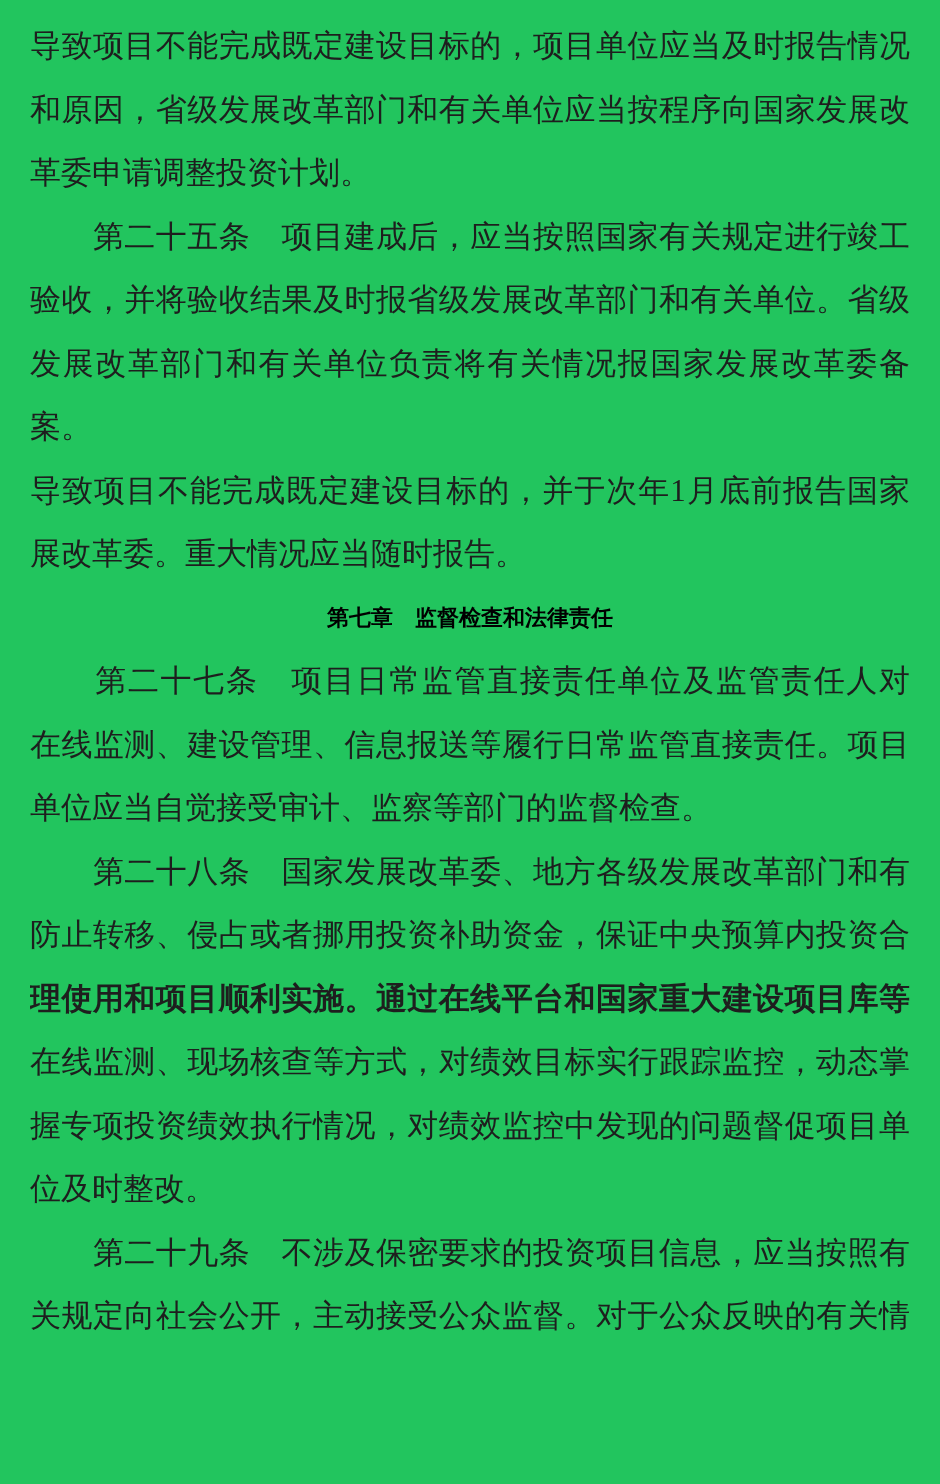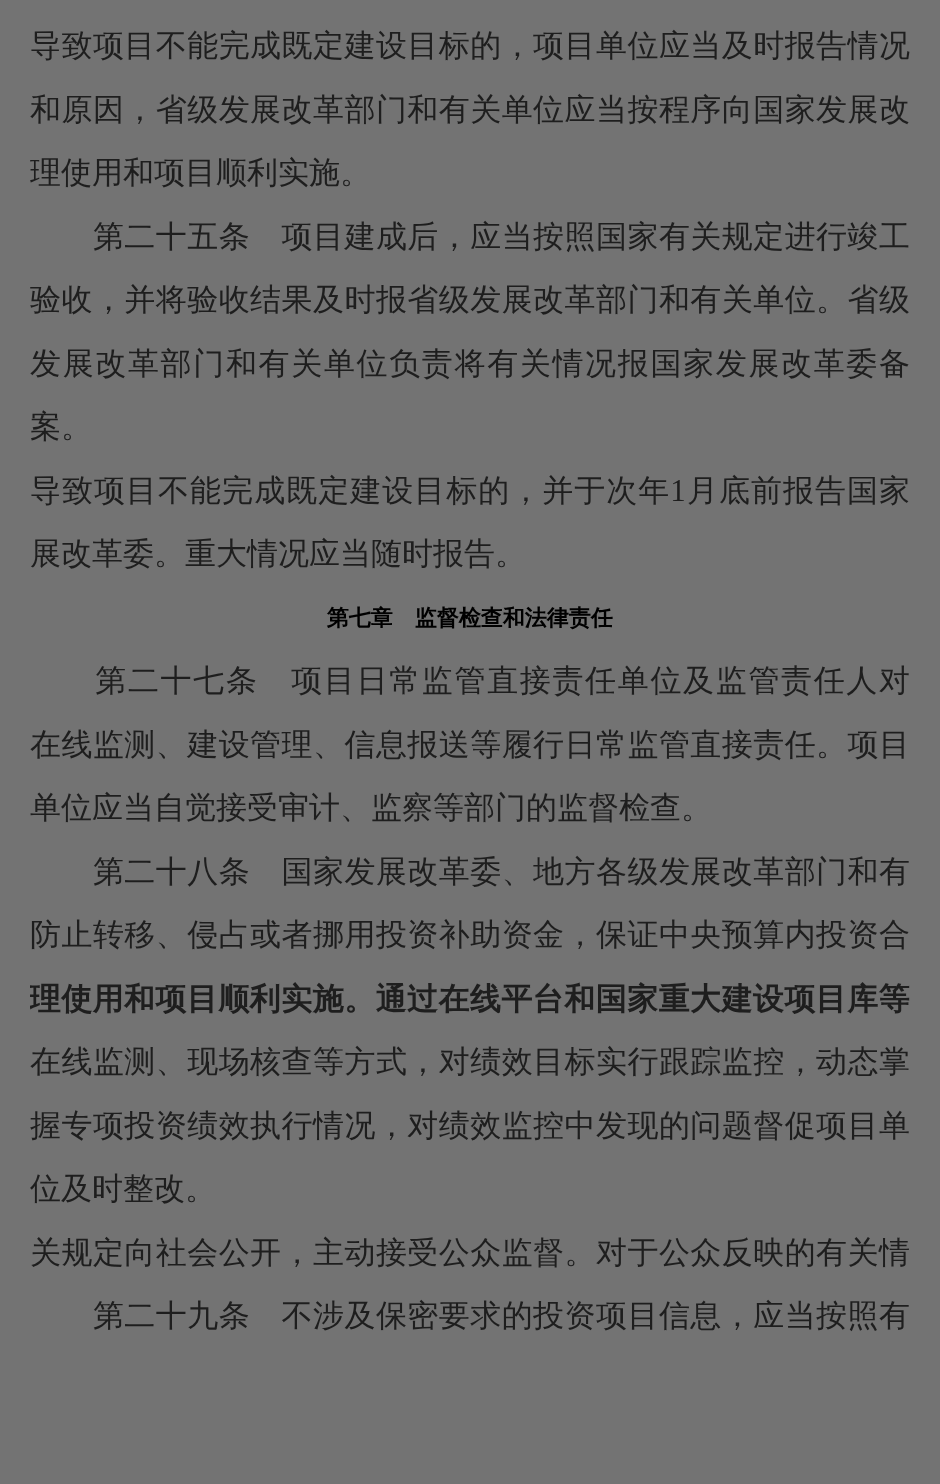--- a/index.html
+++ b/index.html
@@ -40,37 +40,37 @@
     font-weight: 700;
     font-size: 22px;
     color: #000000;
     text-align: center;
     text-align-last: center;
   }
 </style>
 </head>
 <body>
 
-<main class="page" style="background: #737373;">
+<main class="page" style="background: #22c55e;">
   <div class="doc-body" id="doc">
       <div class="line fill" style="color: rgb(30, 30, 30);">导致项目不能完成既定建设目标的，项目单位应当及时报告情况</div>
       <div class="line fill" style="color: rgb(30, 30, 30);">和原因，省级发展改革部门和有关单位应当按程序向国家发展改</div>
-      <div class="line" style="color: rgb(30, 30, 30);">理使用和项目顺利实施。</div>
+      <div class="line" style="color: rgb(30, 30, 30);">革委申请调整投资计划。</div>
       <div class="line fill" style="color: rgb(30, 30, 30);">　　第二十五条　项目建成后，应当按照国家有关规定进行竣工</div>
       <div class="line fill" style="color: rgb(30, 30, 30);">验收，并将验收结果及时报省级发展改革部门和有关单位。省级</div>
       <div class="line fill" style="color: rgb(30, 30, 30);">发展改革部门和有关单位负责将有关情况报国家发展改革委备</div>
       <div class="line" style="color: rgb(30, 30, 30);">案。</div>
       <div class="line fill" style="color: rgb(30, 30, 30);">导致项目不能完成既定建设目标的，并于次年1月底前报告国家发</div>
       <div class="line" style="color: rgb(30, 30, 30);">展改革委。重大情况应当随时报告。</div>
       <div class="line heading" style="color: rgb(0, 0, 0);">第七章　监督检查和法律责任</div>
       <div class="line fill" style="color: rgb(30, 30, 30);">　　第二十七条　项目日常监管直接责任单位及监管责任人对</div>
       <div class="line fill" style="color: rgb(30, 30, 30);">在线监测、建设管理、信息报送等履行日常监管直接责任。项目</div>
       <div class="line" style="color: rgb(30, 30, 30);">单位应当自觉接受审计、监察等部门的监督检查。</div>
       <div class="line fill" style="color: rgb(30, 30, 30);">　　第二十八条　国家发展改革委、地方各级发展改革部门和有</div>
       <div class="line fill" style="color: rgb(30, 30, 30);">防止转移、侵占或者挪用投资补助资金，保证中央预算内投资合</div>
       <div class="line fill" style="color: rgb(30, 30, 30); font-weight: bold;">理使用和项目顺利实施。通过在线平台和国家重大建设项目库等</div>
       <div class="line fill" style="color: rgb(30, 30, 30);">在线监测、现场核查等方式，对绩效目标实行跟踪监控，动态掌</div>
       <div class="line fill" style="color: rgb(30, 30, 30);">握专项投资绩效执行情况，对绩效监控中发现的问题督促项目单</div>
       <div class="line" style="color: rgb(30, 30, 30);">位及时整改。</div>
+      <div class="line fill" style="color: rgb(30, 30, 30);">　　第二十九条　不涉及保密要求的投资项目信息，应当按照有</div>
       <div class="line fill" style="color: rgb(30, 30, 30);">关规定向社会公开，主动接受公众监督。对于公众反映的有关情</div>
-      <div class="line fill" style="color: rgb(30, 30, 30);">　　第二十九条　不涉及保密要求的投资项目信息，应当按照有</div>
     </div>
 </main>
 
 </body></html>

